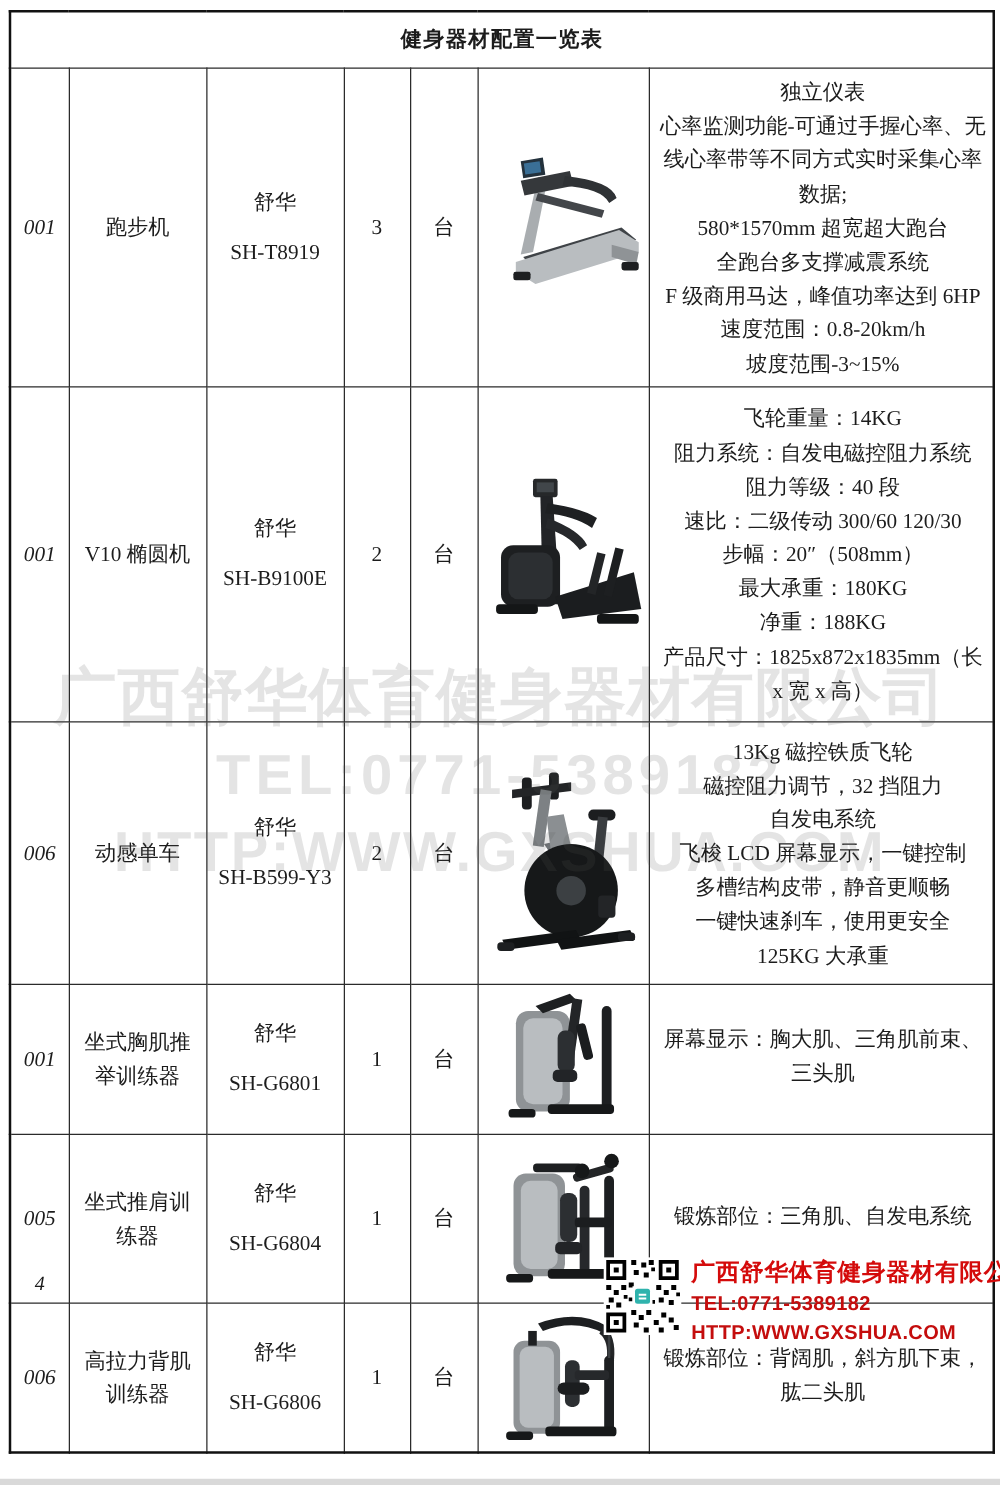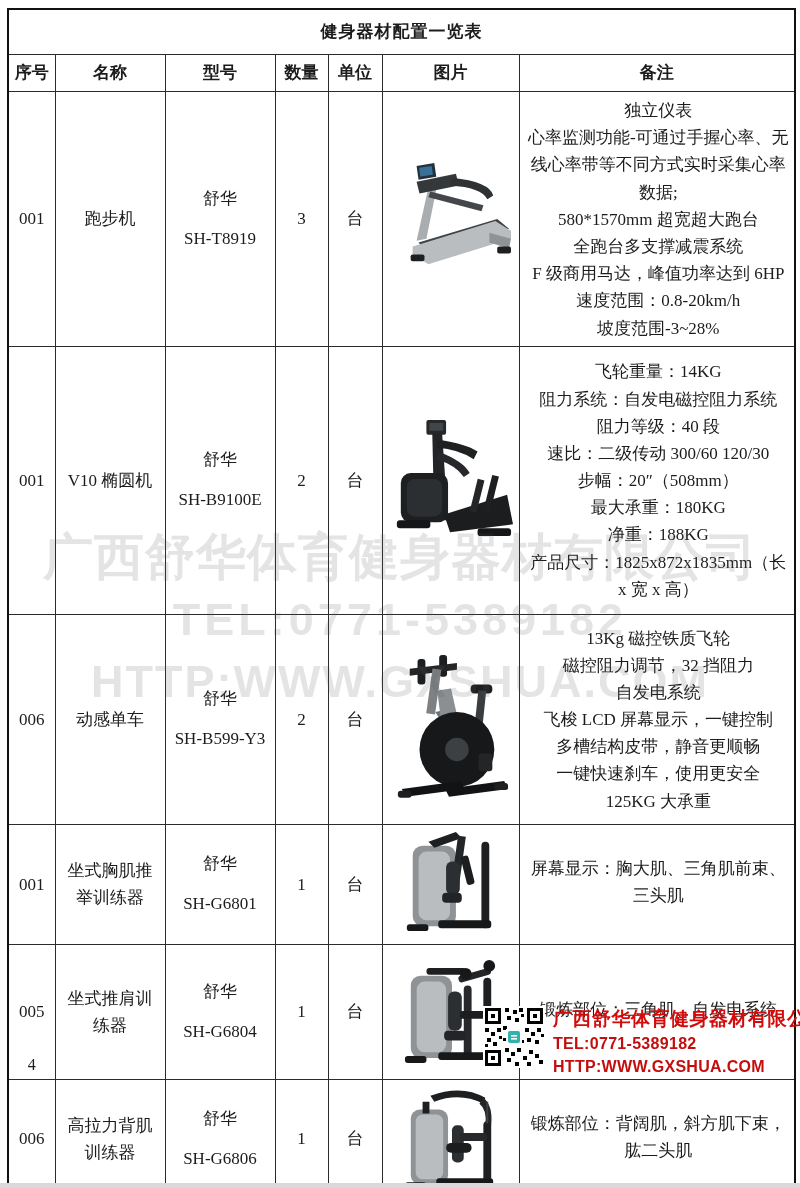--- a/index.html
+++ b/index.html
@@ -26,21 +26,21 @@
   .head-cell{height:34px;font-weight:bold;font-size:17px;}
   .name-cell{padding:0 10px;line-height:38px;margin-left:28px;}
   .model-cell .brand,.model-cell .model{display:block;line-height:40px;text-align:center;}
   .remark-cell{
     text-align:left;vertical-align:top;
     padding:5px 2px 4px 5px;font-size:15.5px;
     white-space:pre-line;line-height:30px;
   }
   .remark-mid{vertical-align:middle;line-height:35px;padding-top:0;}
   .img-cell{padding:0;}
-  .serial-cell{position:relative;}
+  .serial-cell{position:relative;font-style:italic;}
   .stray-num{
     position:absolute;left:0;right:0;bottom:6px;
     font-size:16px;text-align:center;line-height:1;
   }
   
   .watermark{
     position:absolute;left:0;top:0;width:800px;height:1188px;
     pointer-events:none;z-index:20;
     font-family:"Liberation Sans","DejaVu Sans",sans-serif;
     color:rgba(90,90,90,0.16);font-weight:bold;
@@ -80,29 +80,20 @@
       <col style="width:110px">
     <col style="width:53px">
       <col style="width:54px">
       <col style="width:137px">
     <col style="width:276px">
   </colgroup>
   <tbody>
       <tr>
     <td colspan="7" class="title-cell">健身器材配置一览表</td>
   </tr>
-  <tr>
-    <td class="head-cell">序号</td>
-    <td class="head-cell">名称</td>
-    <td class="head-cell">型号</td>
-    <td class="head-cell">数量</td>
-    <td class="head-cell">单位</td>
-    <td class="head-cell">图片</td>
-    <td class="head-cell">备注</td>
-  </tr>
 
   <tr style="height:241px">
     <td class="serial-cell">001</td>
     <td class="name-cell">跑步机</td>
     <td class="model-cell">
       <span class="brand">舒华</span>
       <span class="model">SH-T8919</span>
     </td>
     <td>3</td>
     <td>台</td>
@@ -120,21 +111,21 @@
         <rect x="24" y="96" width="14" height="7" rx="2" fill="#1d1f21"></rect>
         <rect x="112" y="88" width="14" height="7" rx="2" fill="#1d1f21"></rect>
       </svg>
     </td>
     <td class="remark-cell">独立仪表
 心率监测功能-可通过手握心率、无线心率带等不同方式实时采集心率数据;
 580*1570mm 超宽超大跑台
 全跑台多支撑减震系统
 F 级商用马达，峰值功率达到 6HP
 速度范围：0.8-20km/h
-坡度范围-3~28%</td>
+坡度范围-3~15%</td>
   </tr>
 
   <tr style="height:268px">
     <td class="serial-cell">001</td>
     <td class="name-cell">V10 椭圆机</td>
     <td class="model-cell">
       <span class="brand">舒华</span>
       <span class="model">SH-B9100E</span>
     </td>
     <td>2</td>

